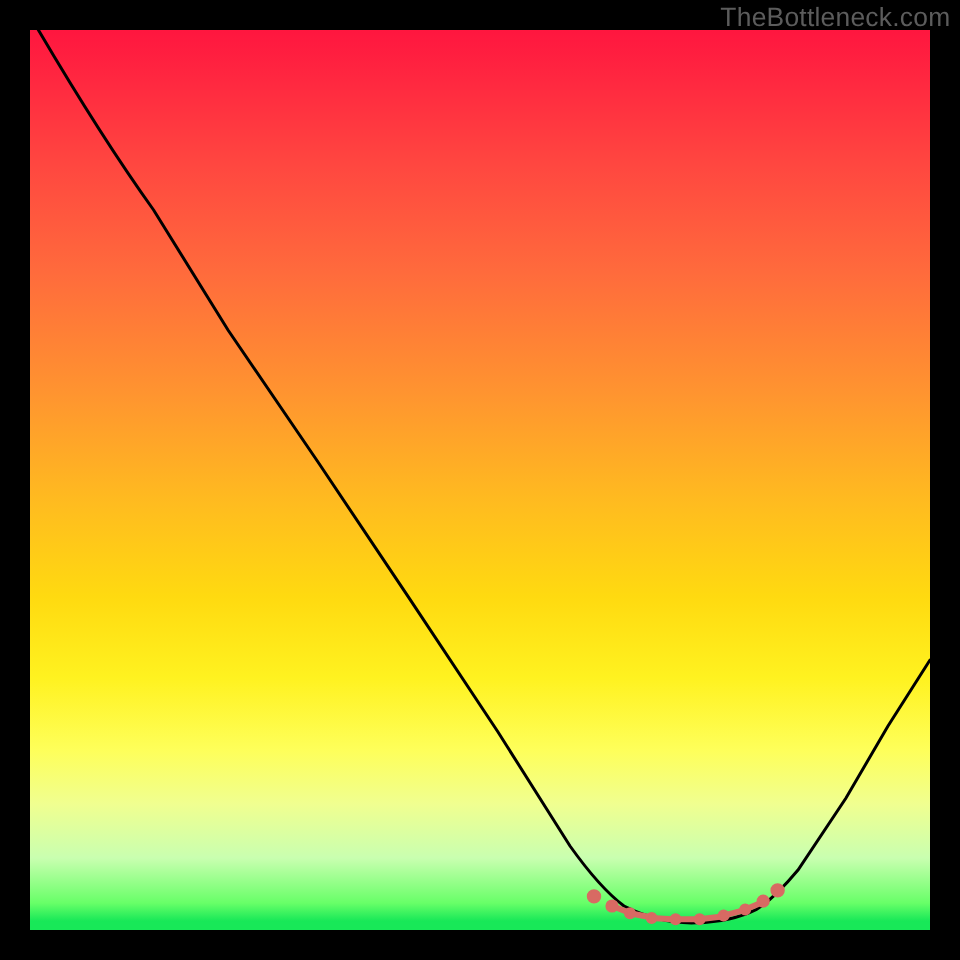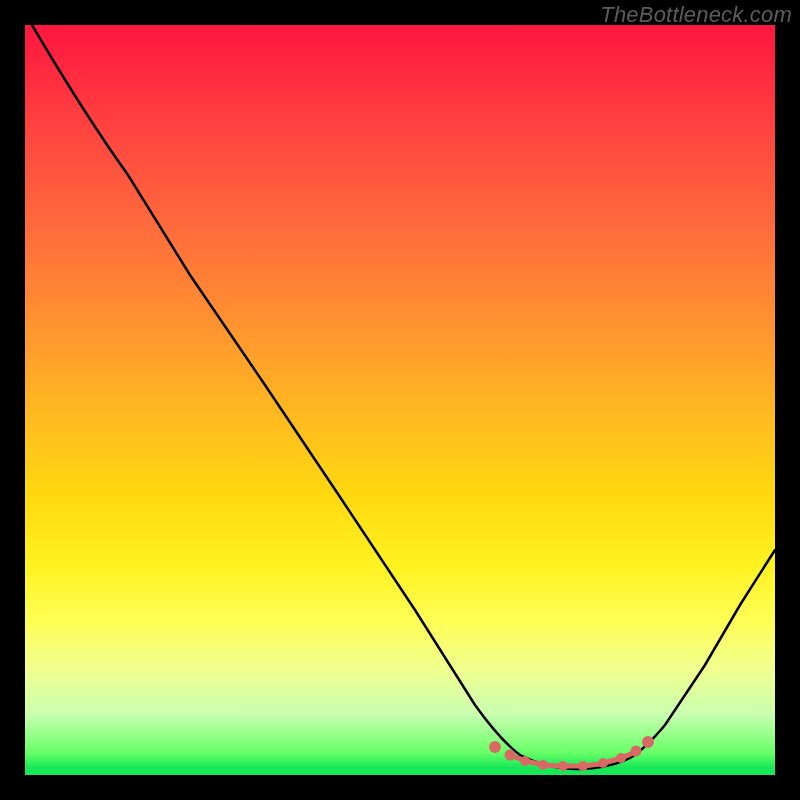--- a/index.html
+++ b/index.html
@@ -19,21 +19,20 @@
   }
   .watermark {
     position: absolute;
     top: 2px;
     right: 8px;
     color: #5c5c5c;
     font-size: 22px;
     font-weight: 500;
     letter-spacing: 0.2px;
     z-index: 10;
-    font-style: italic;
   }
   .plot-area {
     position: absolute;
     left: 25px;
     top: 25px;
     width: 750px;
     height: 750px;
   }
   .gradient-bg {
     position: absolute;

